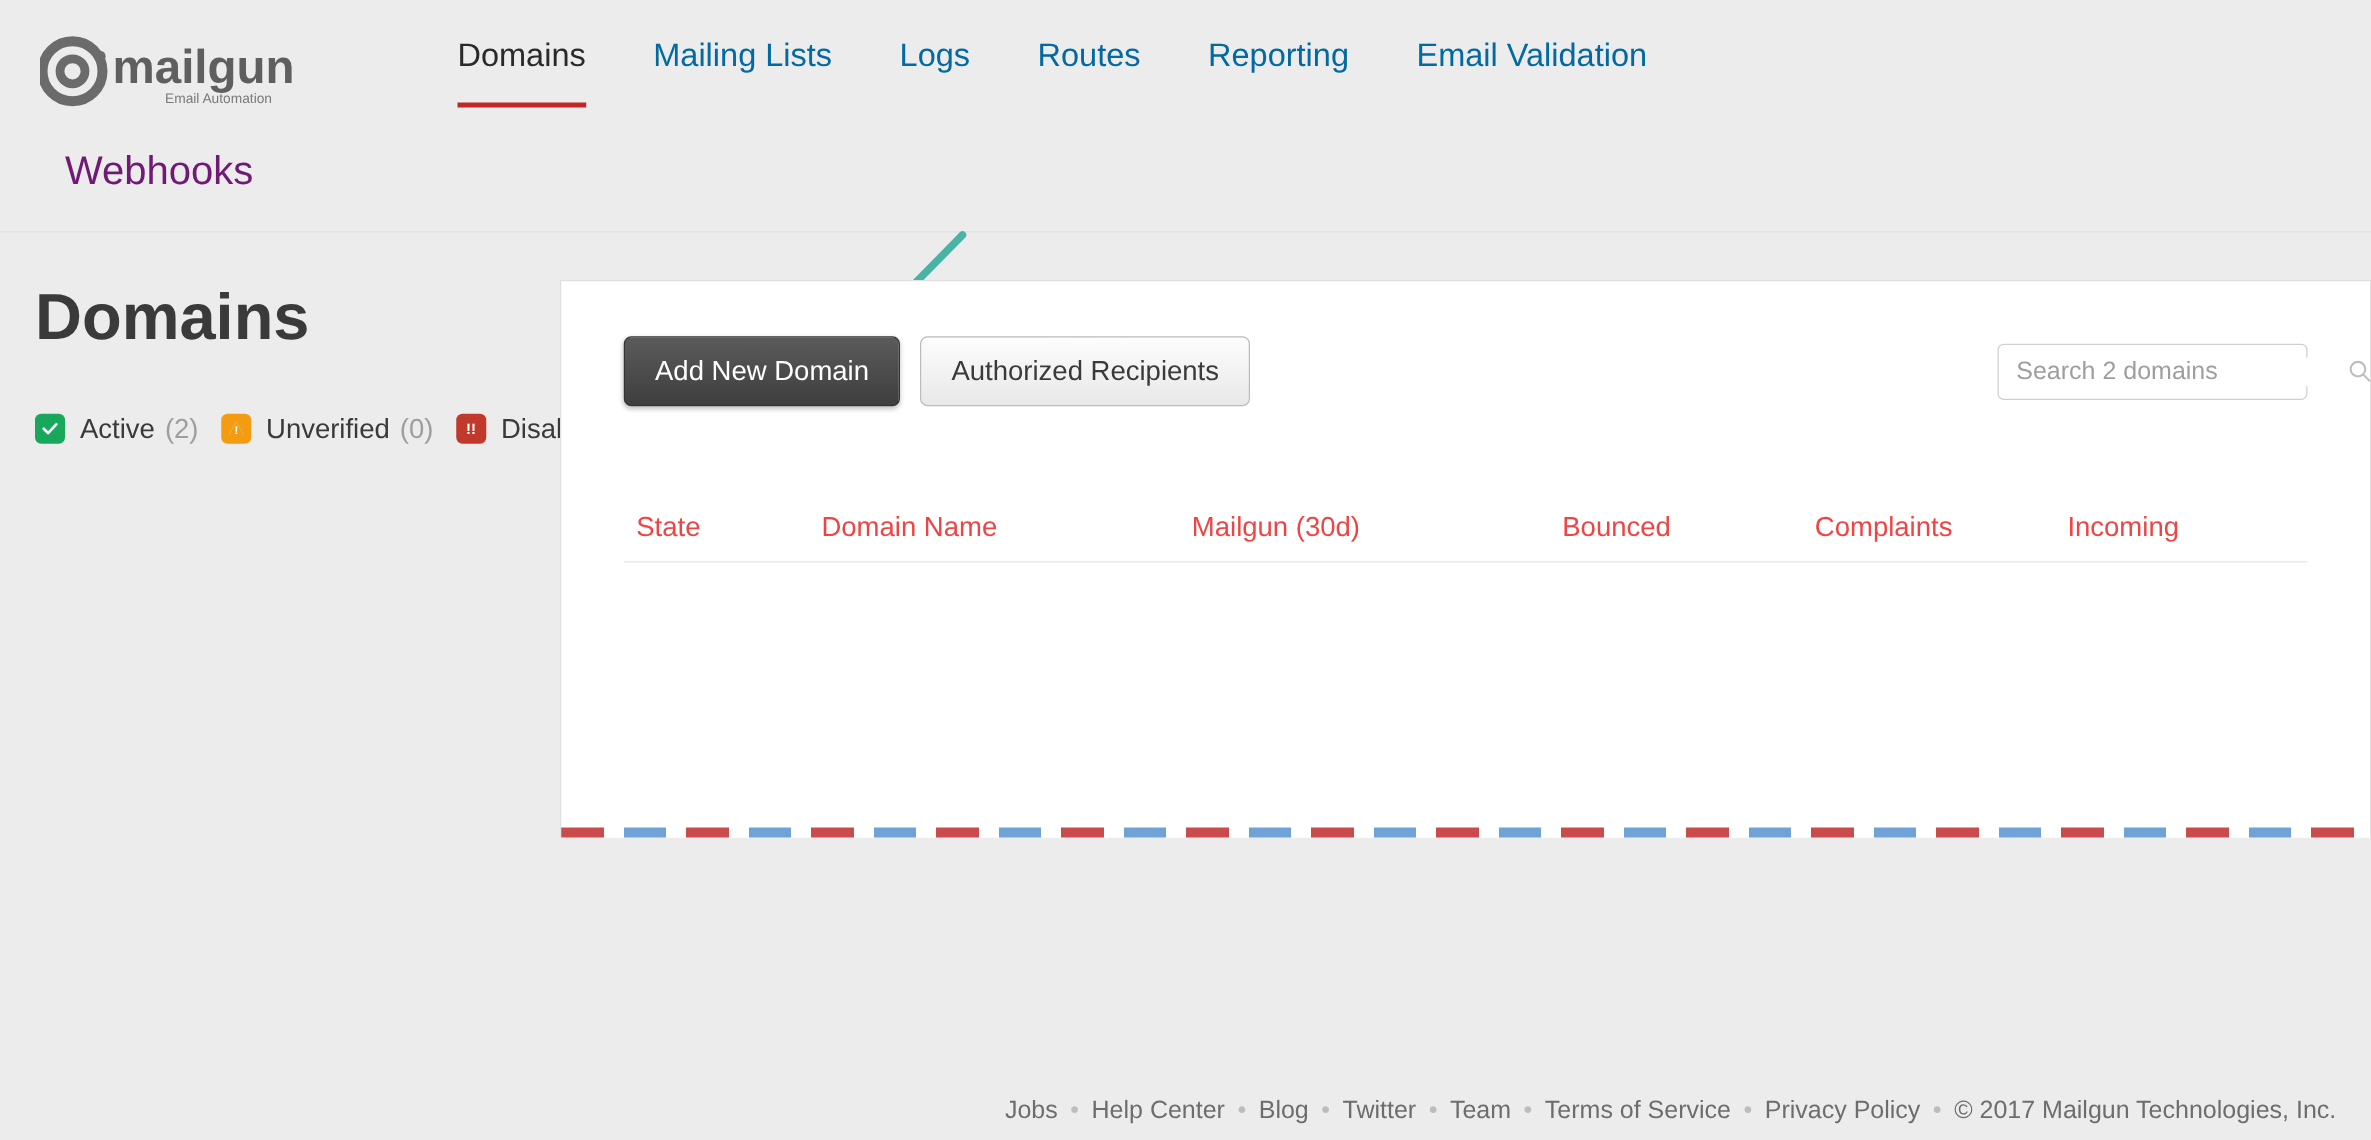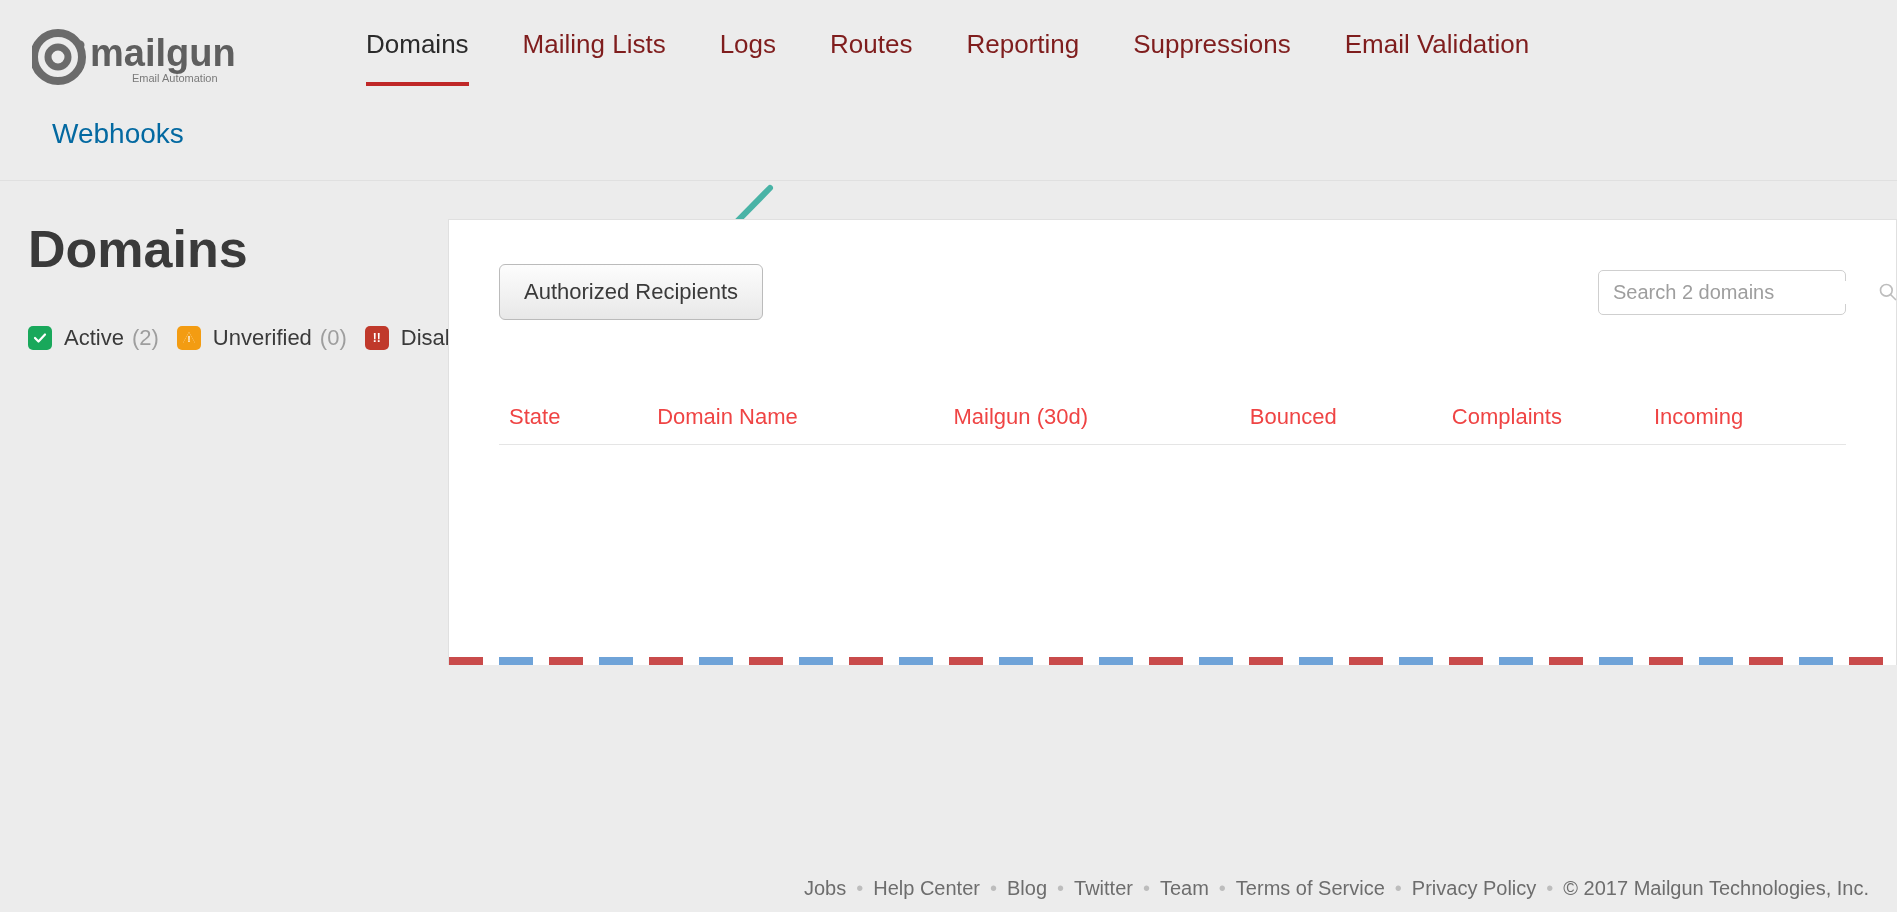--- a/index.html
+++ b/index.html
@@ -24,38 +24,38 @@
   }
   .logo {
     display: flex;
     align-items: flex-end;
     margin-right: 20px;
   }
   .logo svg { display: block; }
 
   .nav-item {
     font-size: 26px;
-    color: #7f1d1d;
+    color: #0369a1;
     text-decoration: none;
     padding-bottom: 22px;
     border-bottom: 4px solid transparent;
     cursor: pointer;
   }
   .nav-item.active {
     color: #2a2a2a;
     border-bottom-color: #c02828;
   }
   .nav-secondary {
     width: 100%;
     padding-left: 20px;
     padding-bottom: 30px;
   }
   .nav-secondary .nav-sub {
-    font-size: 28px;
-    color: #0369a1;
+    font-size: 32px;
+    color: #701a75;
     cursor: pointer;
   }
 
   
   .main-wrap {
     display: flex;
     padding: 0 0 0 28px;
     margin-top: 38px;
   }
   .sidebar {
@@ -223,21 +223,20 @@
       <text x="58" y="44" font-family="Helvetica, Arial" font-size="38" font-weight="600" fill="#5f5f5f">mailgun</text>
       <text x="100" y="60" font-family="Helvetica, Arial" font-size="11" fill="#7a7a7a">Email Automation</text>
     </svg>
   </div>
 
   <a class="nav-item active">Domains</a>
   <a class="nav-item">Mailing Lists</a>
   <a class="nav-item">Logs</a>
   <a class="nav-item">Routes</a>
   <a class="nav-item">Reporting</a>
-  <a class="nav-item">Suppressions</a>
   <a class="nav-item">Email Validation</a>
 
   <div class="nav-secondary">
     <a class="nav-sub">Webhooks</a>
   </div>
 </div>
 
 <div class="main-wrap">
   <aside class="sidebar">
     <h1 class="page-title">Domains</h1>
@@ -268,20 +267,21 @@
       <div class="filter-item">
         <span class="filter-icon disabled" style="font-size:12px;">!!</span>
         <span class="filter-label">Disabled</span>
         <span class="filter-count">(0)</span>
       </div>
     </div>
   </aside>
 
   <section class="panel">
     <div class="panel-toolbar">
+      <button class="btn btn-primary">Add New Domain</button>
       <button class="btn btn-secondary">Authorized Recipients</button>
 
       <div class="search-wrap">
         <input class="search-input" placeholder="Search 2 domains" style="">
         <span class="search-icon">
           <svg viewBox="0 0 24 24">
               <circle cx="10" cy="10" r="7" fill="none" stroke="currentColor" stroke-width="2"></circle>
               <line x1="15" y1="15" x2="21" y2="21" stroke="currentColor" stroke-width="2" stroke-linecap="round"></line>
             </svg>
         </span>

